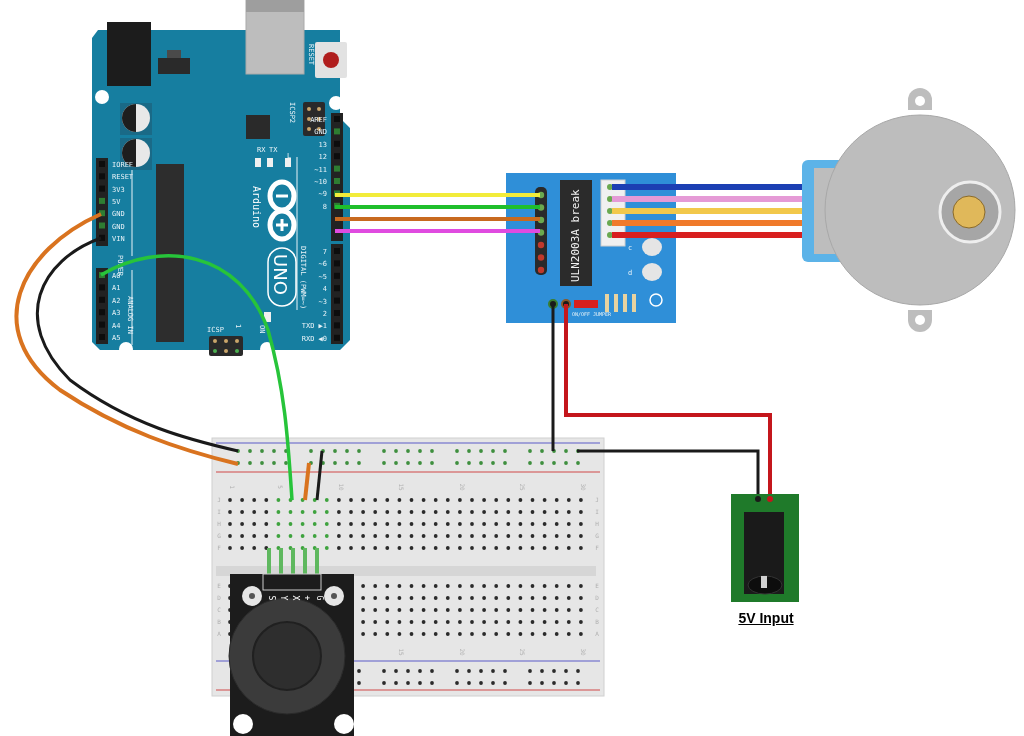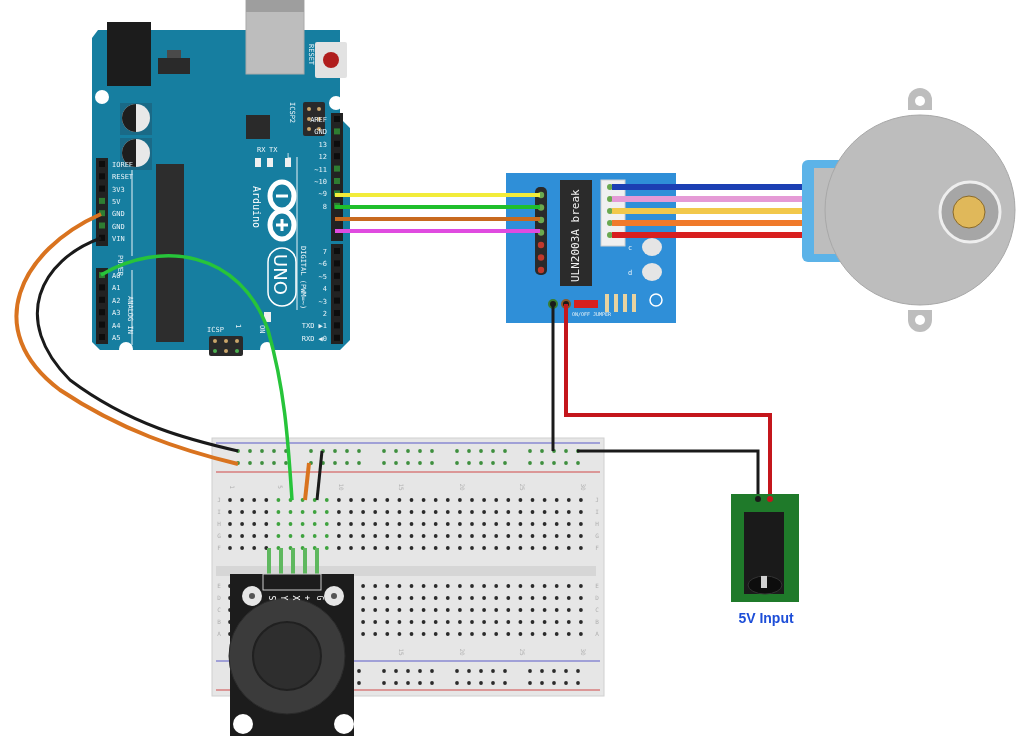--- a/index.html
+++ b/index.html
@@ -1,19 +1,19 @@
 <!DOCTYPE html>
 <html><head>
 <meta charset="utf-8">
 <style>
   html,body{margin:0;padding:0;background:#ffffff;}
   body{width:1024px;height:736px;position:relative;overflow:hidden;font-family:"DejaVu Sans Mono",monospace;}
   svg{position:absolute;left:0;top:0;}
   .lbl{font-family:"DejaVu Sans Mono",monospace;fill:#e8f3f8;font-size:7px;}
-  .caption{position:absolute;left:726px;top:610px;width:80px;text-align:center;font-family:"Liberation Sans",sans-serif;font-weight:bold;font-size:14px;color:#1d4ed8;}
+  .caption{position:absolute;left:726px;top:610px;width:80px;text-align:center;font-family:"Liberation Sans",sans-serif;font-weight:bold;font-size:14px;color:#000000;text-decoration:underline;}
 </style>
 </head>
 <body>
 
 <svg id="scene" width="1024" height="736" viewBox="0 0 1024 736">
 
   <g>
     <rect x="212" y="438" width="392" height="258" fill="#e6e6e6" stroke="#d0d0d0"></rect>
     <line x1="216" y1="443" x2="600" y2="443" stroke="#5a5ac8" stroke-width="1.2"></line>
     <line x1="216" y1="472" x2="600" y2="472" stroke="#d04848" stroke-width="1.2"></line>

